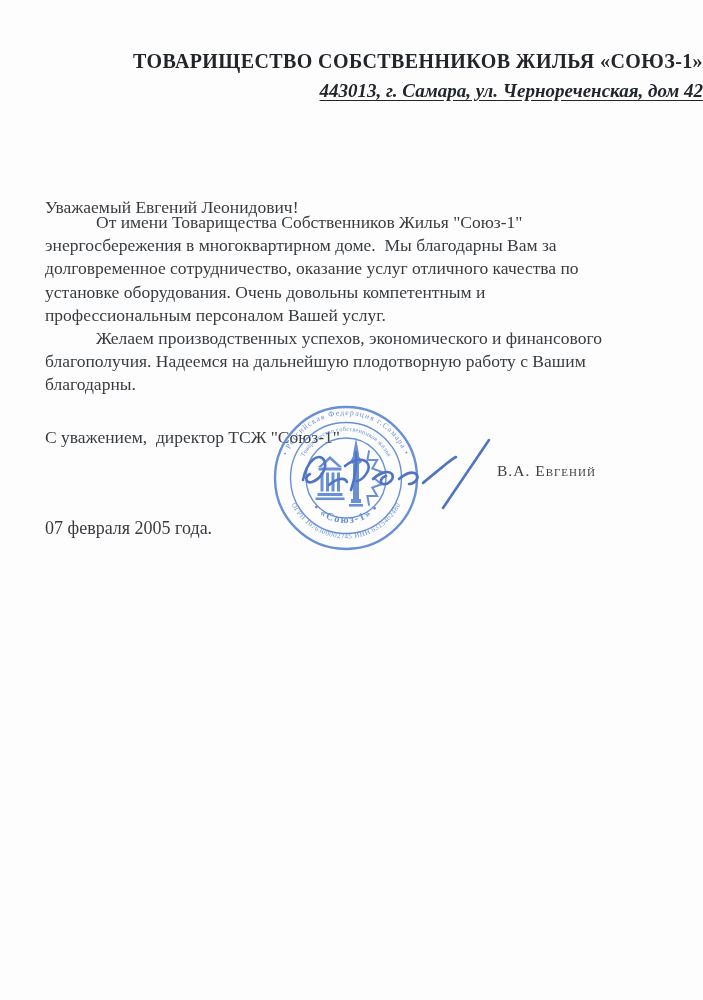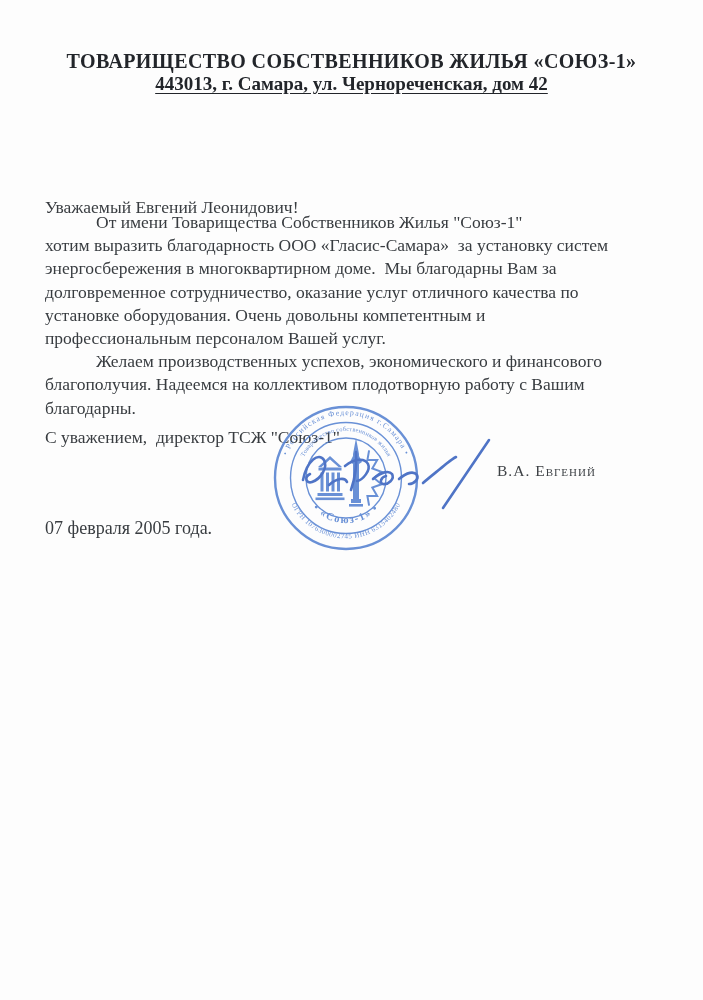--- a/index.html
+++ b/index.html
@@ -2,24 +2,24 @@
 <html><head>
 <meta charset="utf-8">
 <style>
   html,body { margin:0; padding:0; }
   .page {
     position:relative; width:703px; height:1000px;
     background:#fdfdfd; overflow:hidden;
     font-family:"Liberation Serif", serif;
     color:#383c40;
   }
-  .header { position:absolute; top:50px; left:0; right:0; text-align:center; color:#22252a; }
+  .header { position:absolute; top:50px; left:0; right:0; text-align:right; color:#22252a; }
   .header .org  { font-size:20px; font-weight:bold; letter-spacing:0.4px; }
-  .header .addr { font-size:19px; font-weight:bold; 
-                  text-decoration:underline; text-underline-offset:3px; }
+  .header .addr { font-size:19px; font-weight:bold; margin-top:7px;
+                  text-decoration:underline; text-underline-offset:3px;font-style:italic; }
   .salutation { position:absolute; top:172px; left:45px; font-size:17.5px; white-space:pre-wrap;margin-top:25px; }
   .body-block { position:absolute; top:211px; left:45px; width:608px;
                 font-size:17.5px; line-height:23.2px; }
   .body-block .line { white-space:pre-wrap; }
   .body-block .indent { padding-left:51px; }
   .closing { position:absolute; top:427px; left:45px; font-size:17.5px; white-space:pre-wrap; }
   .date { position:absolute; top:518px; left:45px; font-size:18px; }
   .signer { position:absolute; top:462px; left:497px; font-size:15.5px;
             font-variant:small-caps; letter-spacing:1px; color:#3e4246; }
   .stamp { position:absolute; left:266px; top:398px; opacity:0.86; }
@@ -33,27 +33,26 @@
 
   <div class="header">
     <div class="org">ТОВАРИЩЕСТВО СОБСТВЕННИКОВ ЖИЛЬЯ «СОЮЗ-1»</div>
     <div class="addr">443013, г. Самара, ул. Чернореченская, дом 42</div>
   </div>
 
   <div class="salutation">Уважаемый Евгений Леонидович!</div>
 
   <div class="body-block">
     <div class="line indent">От имени Товарищества Собственников Жилья "Союз-1"</div>
-    <div class="line">хотим выразить благодарность ООО «Гласис-Самара»  за установку систем</div>
     <div class="line">энергосбережения в многоквартирном доме.  Мы благодарны Вам за</div>
     <div class="line">долговременное сотрудничество, оказание услуг отличного качества по</div>
     <div class="line">установке оборудования. Очень довольны компетентным и</div>
     <div class="line">профессиональным персоналом Вашей услуг.</div>
     <div class="line indent">Желаем производственных успехов, экономического и финансового</div>
-    <div class="line">благополучия. Надеемся на коллективом плодотворную работу с Вашим</div>
+    <div class="line">благополучия. Надеемся на дальнейшую плодотворную работу с Вашим</div>
     <div class="line">благодарны.</div>
   </div>
 
   <div class="closing">С уважением,  директор ТСЖ "Союз-1"</div>
 
   <svg class="stamp" width="160" height="160" viewBox="0 0 160 160">
     <g stroke="#517fd0" fill="none">
       <circle cx="80" cy="80" r="71" stroke-width="2.4"></circle>
       <circle cx="80" cy="80" r="55.5" stroke-width="1.4"></circle>
       <circle cx="80" cy="80" r="40" stroke-width="1.4"></circle>

